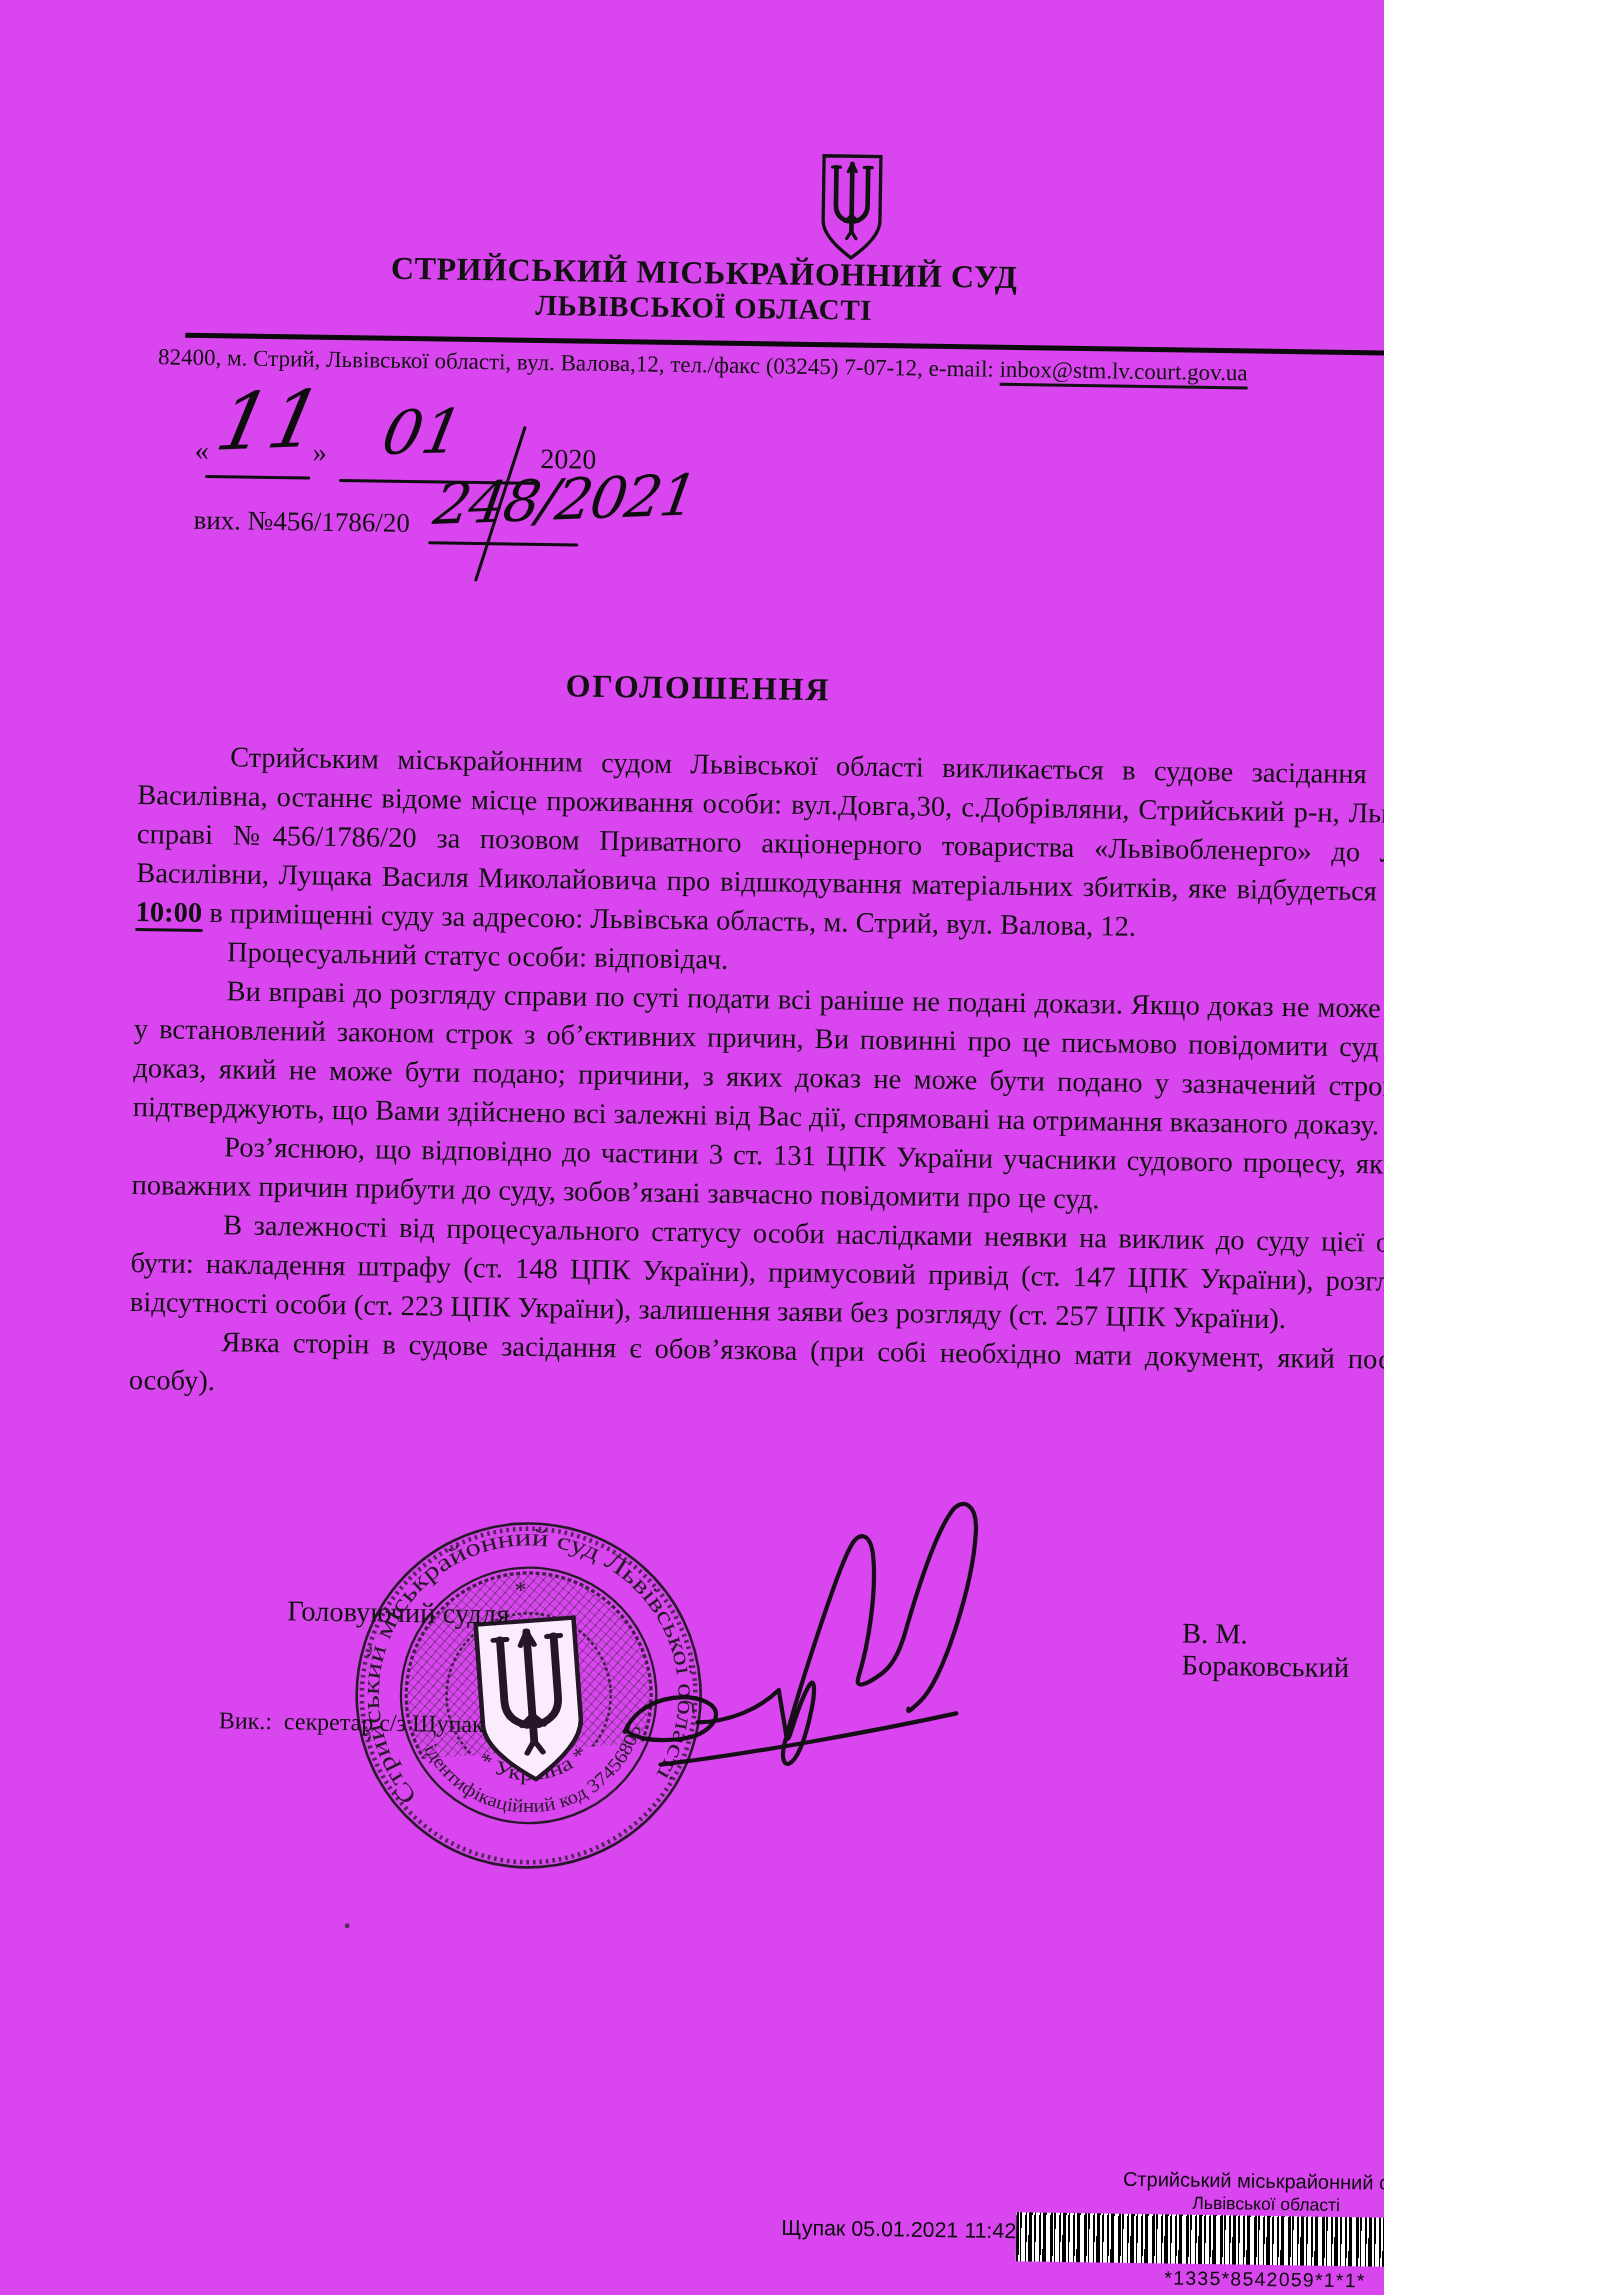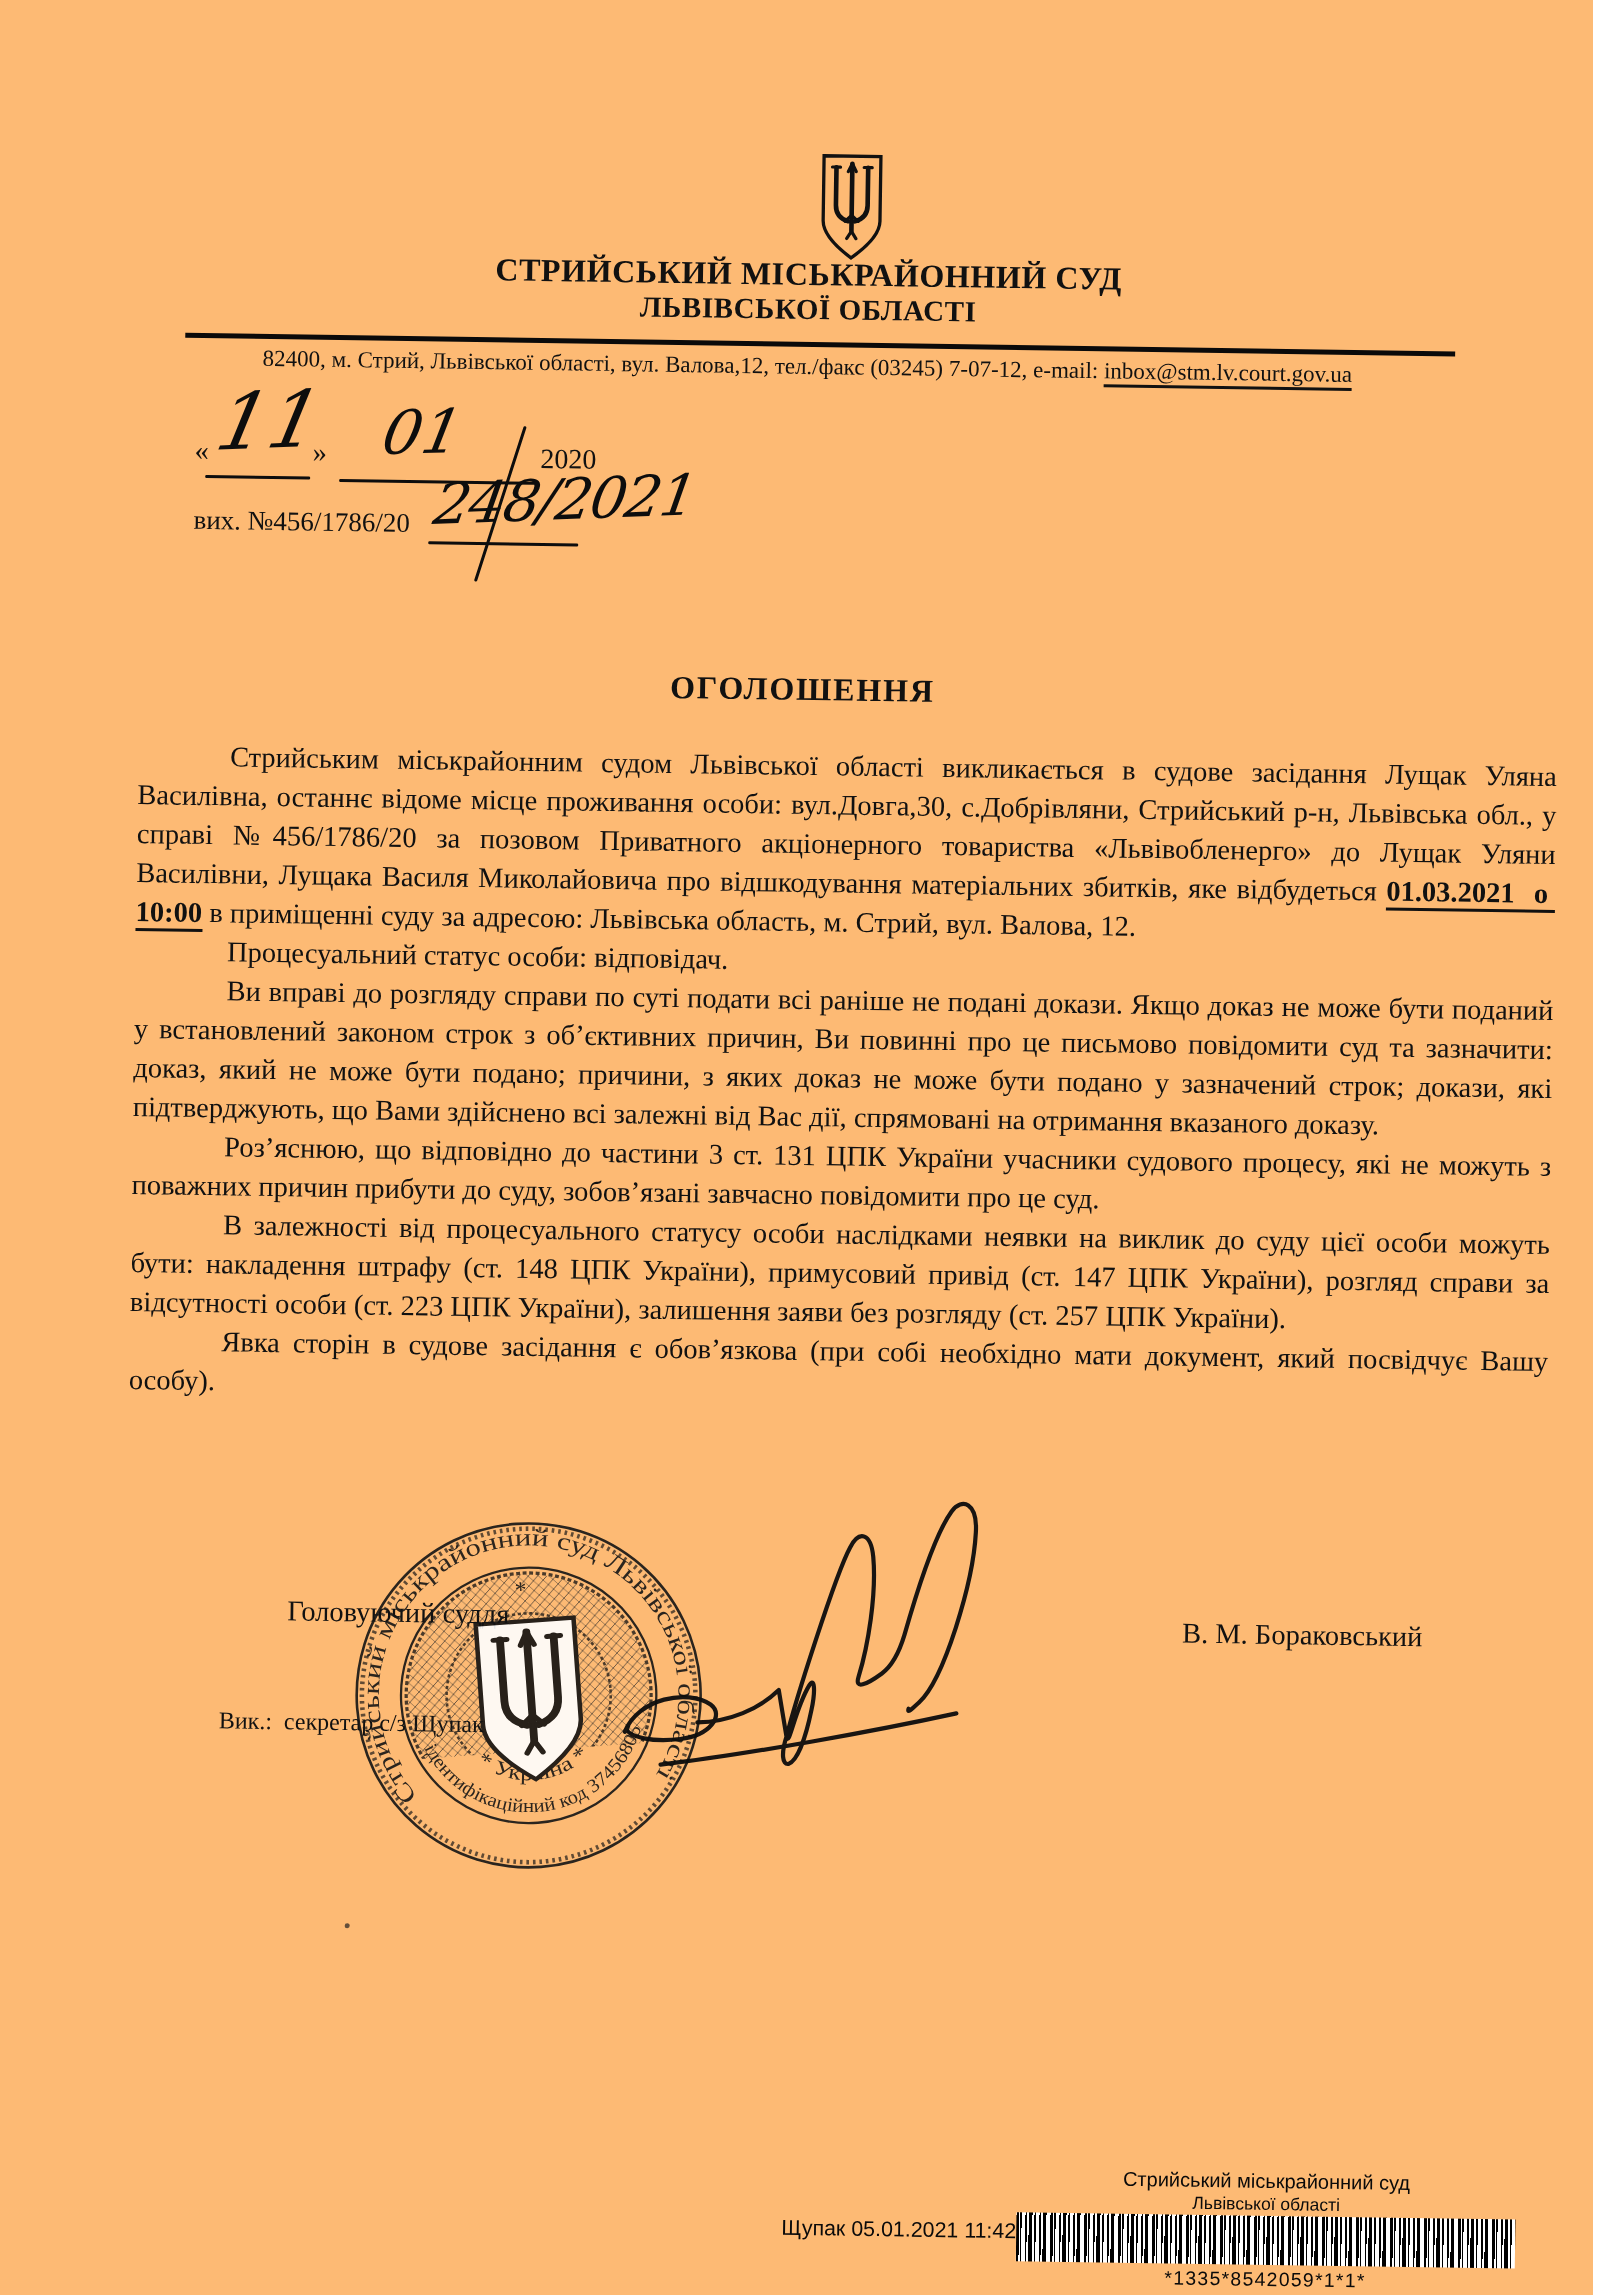--- a/index.html
+++ b/index.html
@@ -1,16 +1,16 @@
 <!DOCTYPE html>
 <html lang="uk" style="font-size:10.4px"><head>
 <meta charset="utf-8">
 <style>
   html,body{margin:0;padding:0;background:#ffffff;}
-  .page{position:relative;width:1593px;height:2295px;background:#fdba74;overflow:hidden;
+  .page{position:relative;width:1384px;height:2295px;background:#d946ef;overflow:hidden;
         font-family:"Liberation Serif",serif;color:#111;}
   .rot{position:absolute;inset:0;transform:rotate(0.85deg);transform-origin:809px 1101px;}
   .abs{position:absolute;}
   .ctr{left:0;right:0;text-align:center;}
   .h1{top:256px;font-size:32px;font-weight:bold;letter-spacing:0.6px;}
   .h2{top:293px;font-size:29px;font-weight:bold;letter-spacing:0.6px;}
   .rule{left:174px;top:342px;width:1270px;height:4.5px;background:#0a0a0a;}
   .addr{top:354px;font-size:23px;}
   .addr .email{border-bottom:3.2px solid #111;padding-bottom:1.3px;}
   .emblem{left:805px;top:153px;width:67px;height:109px;}

